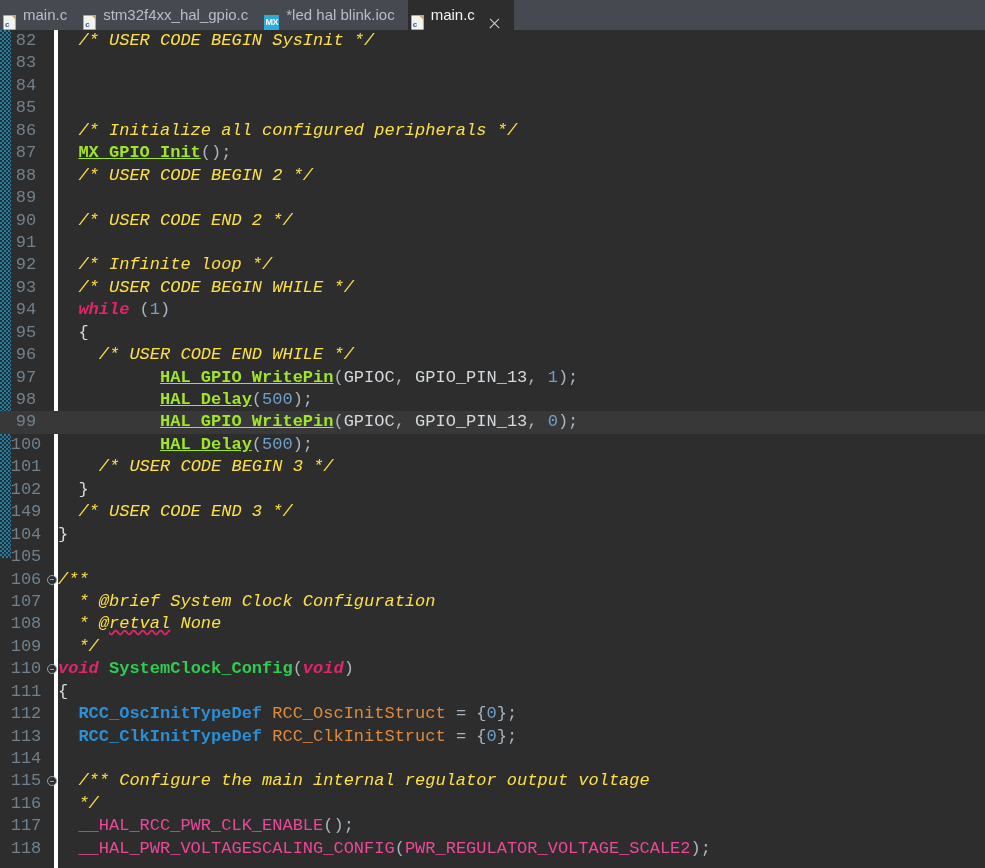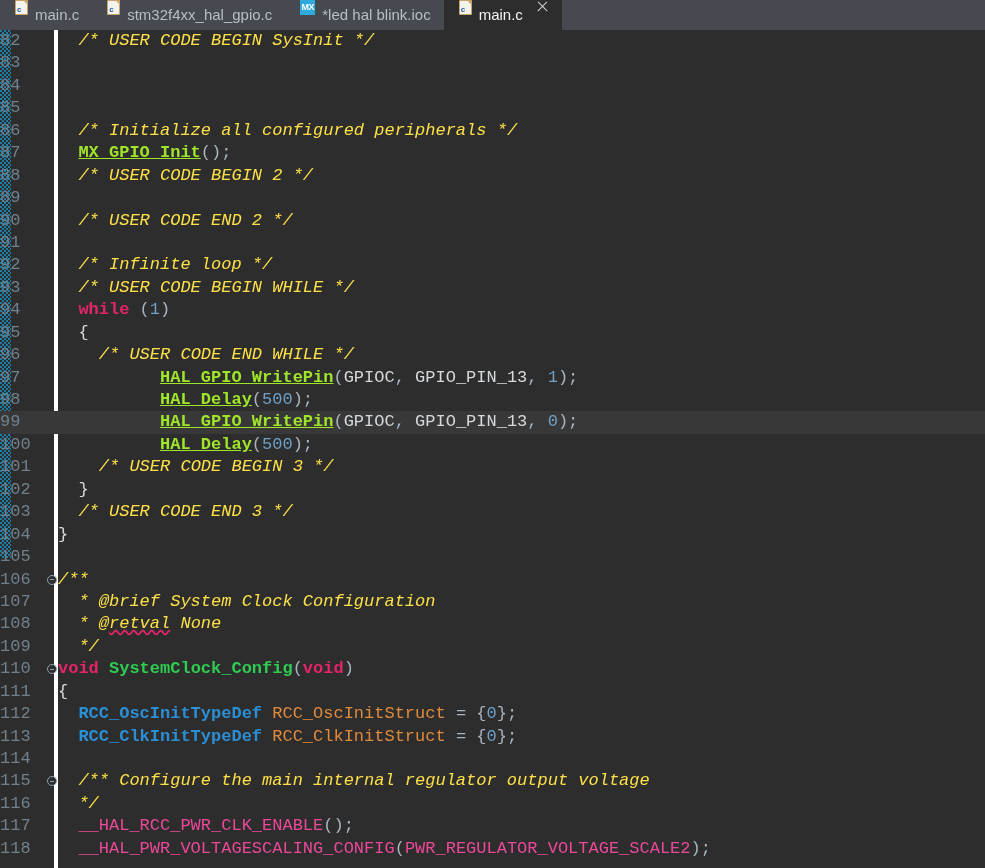--- a/index.html
+++ b/index.html
@@ -17,23 +17,23 @@
     position: absolute;
     left: 0; top: 0;
     width: 985px; height: 30px;
     background: #464a50;
     display: flex;
     align-items: stretch;
     overflow: hidden;
   }
   .tab {
     display: flex;
-    align-items: flex-start;
+    align-items: flex-end;
     gap: 7px;
-    padding: 0 13px 0 15px;
+    padding: 0 13px 0 3px;
     height: 30px;
     font-family: "Liberation Sans", sans-serif;
     font-size: 15px;
     color: #b9bdc4;
     white-space: nowrap;
     cursor: default;
     position: relative;
   }
   .tab.active {
     background: #2d2d2d;
@@ -139,21 +139,21 @@
     position: relative;
     height: 22.45px;
     white-space: pre;
   }
   .row.current { background: #383838; }
 
   .lnum {
     position: absolute;
     left: 0; top: 0;
     width: 52px;
-    text-align: left;
+    text-align: center;
     font-family: "Liberation Mono", monospace;
     font-size: 17px;
     line-height: 22.45px;
     color: #70808d;
     user-select: none;
   }
 
   .fold {
     position: absolute;
     left: 47px; top: 6px;
@@ -176,21 +176,21 @@
     left: 58px; top: 0;
     font-family: "Liberation Mono", monospace;
     font-size: 17px;
     line-height: 22.45px;
     white-space: pre;
     color: #dcdcdc;
   }
 
   
   .c-cmt   { color: #fde047; font-style: italic; }
-  .c-kw    { color: #e3246b; font-weight: bold; }
+  .c-kw    { color: #e3246b; font-weight: bold; font-style: italic; }
   .c-fn    { color: #9fe52a; font-weight: bold; text-decoration: underline; }
   .c-fn2   { color: #2ecc50; font-weight: bold; }
   .c-num   { color: #6ea0c8; }
   .c-punct { color: #a8b4bf; }
   .c-type  { color: #2b8fd6; font-weight: bold; }
   .c-var   { color: #e08a3c; }
   .c-plain { color: #d6d9dc; }
   .c-macro { color: #ec4899; }
   .c-sq    { text-decoration: underline wavy #e3246b; text-decoration-skip-ink: none; }
 </style>
@@ -235,21 +235,21 @@
       <div class="row"><span class="lnum">93</span><span class="code"><span class="c-plain">  </span><span class="c-cmt">/* USER CODE BEGIN WHILE */</span></span></div>
       <div class="row"><span class="lnum">94</span><span class="code"><span class="c-plain">  </span><span class="c-kw">while</span><span class="c-punct"> (</span><span class="c-num">1</span><span class="c-punct">)</span></span></div>
       <div class="row"><span class="lnum">95</span><span class="code"><span class="c-plain">  {</span></span></div>
       <div class="row"><span class="lnum">96</span><span class="code"><span class="c-plain">    </span><span class="c-cmt">/* USER CODE END WHILE */</span></span></div>
       <div class="row"><span class="lnum">97</span><span class="code"><span class="c-plain">          </span><span class="c-fn">HAL_GPIO_WritePin</span><span class="c-punct">(</span><span class="c-plain">GPIOC</span><span class="c-punct">, </span><span class="c-plain">GPIO_PIN_13</span><span class="c-punct">, </span><span class="c-num">1</span><span class="c-punct">);</span></span></div>
       <div class="row"><span class="lnum">98</span><span class="code"><span class="c-plain">          </span><span class="c-fn">HAL_Delay</span><span class="c-punct">(</span><span class="c-num">500</span><span class="c-punct">);</span></span></div>
       <div class="row current"><span class="lnum">99</span><span class="code"><span class="c-plain">          </span><span class="c-fn">HAL_GPIO_WritePin</span><span class="c-punct">(</span><span class="c-plain">GPIOC</span><span class="c-punct">, </span><span class="c-plain">GPIO_PIN_13</span><span class="c-punct">, </span><span class="c-num">0</span><span class="c-punct">);</span></span></div>
       <div class="row"><span class="lnum">100</span><span class="code"><span class="c-plain">          </span><span class="c-fn">HAL_Delay</span><span class="c-punct">(</span><span class="c-num">500</span><span class="c-punct">);</span></span></div>
       <div class="row"><span class="lnum">101</span><span class="code"><span class="c-plain">    </span><span class="c-cmt">/* USER CODE BEGIN 3 */</span></span></div>
       <div class="row"><span class="lnum">102</span><span class="code"><span class="c-plain">  }</span></span></div>
-      <div class="row"><span class="lnum">103</span><span class="code"><span class="c-plain">  </span><span class="c-cmt">/* USER CODE END 3 */</span></span></div>
+      <div class="row"><span class="lnum">149</span><span class="code"><span class="c-plain">  </span><span class="c-cmt">/* USER CODE END 3 */</span></span></div>
       <div class="row"><span class="lnum">104</span><span class="code"><span class="c-plain">}</span></span></div>
       <div class="row"><span class="lnum">105</span><span class="code"></span></div>
       <div class="row"><span class="lnum">106</span><span class="fold"></span><span class="code"><span class="c-cmt">/**</span></span></div>
       <div class="row"><span class="lnum">107</span><span class="code"><span class="c-cmt">  * @brief System Clock Configuration</span></span></div>
       <div class="row"><span class="lnum">108</span><span class="code"><span class="c-cmt">  * @</span><span class="c-cmt c-sq">retval</span><span class="c-cmt"> None</span></span></div>
       <div class="row"><span class="lnum">109</span><span class="code"><span class="c-cmt">  */</span></span></div>
       <div class="row"><span class="lnum">110</span><span class="fold"></span><span class="code"><span class="c-kw">void</span><span class="c-plain"> </span><span class="c-fn2">SystemClock_Config</span><span class="c-punct">(</span><span class="c-kw">void</span><span class="c-punct">)</span></span></div>
       <div class="row"><span class="lnum">111</span><span class="code"><span class="c-plain">{</span></span></div>
       <div class="row"><span class="lnum">112</span><span class="code"><span class="c-plain">  </span><span class="c-type">RCC_OscInitTypeDef</span><span class="c-plain"> </span><span class="c-var">RCC_OscInitStruct</span><span class="c-punct"> = {</span><span class="c-num">0</span><span class="c-punct">};</span></span></div>
       <div class="row"><span class="lnum">113</span><span class="code"><span class="c-plain">  </span><span class="c-type">RCC_ClkInitTypeDef</span><span class="c-plain"> </span><span class="c-var">RCC_ClkInitStruct</span><span class="c-punct"> = {</span><span class="c-num">0</span><span class="c-punct">};</span></span></div>

